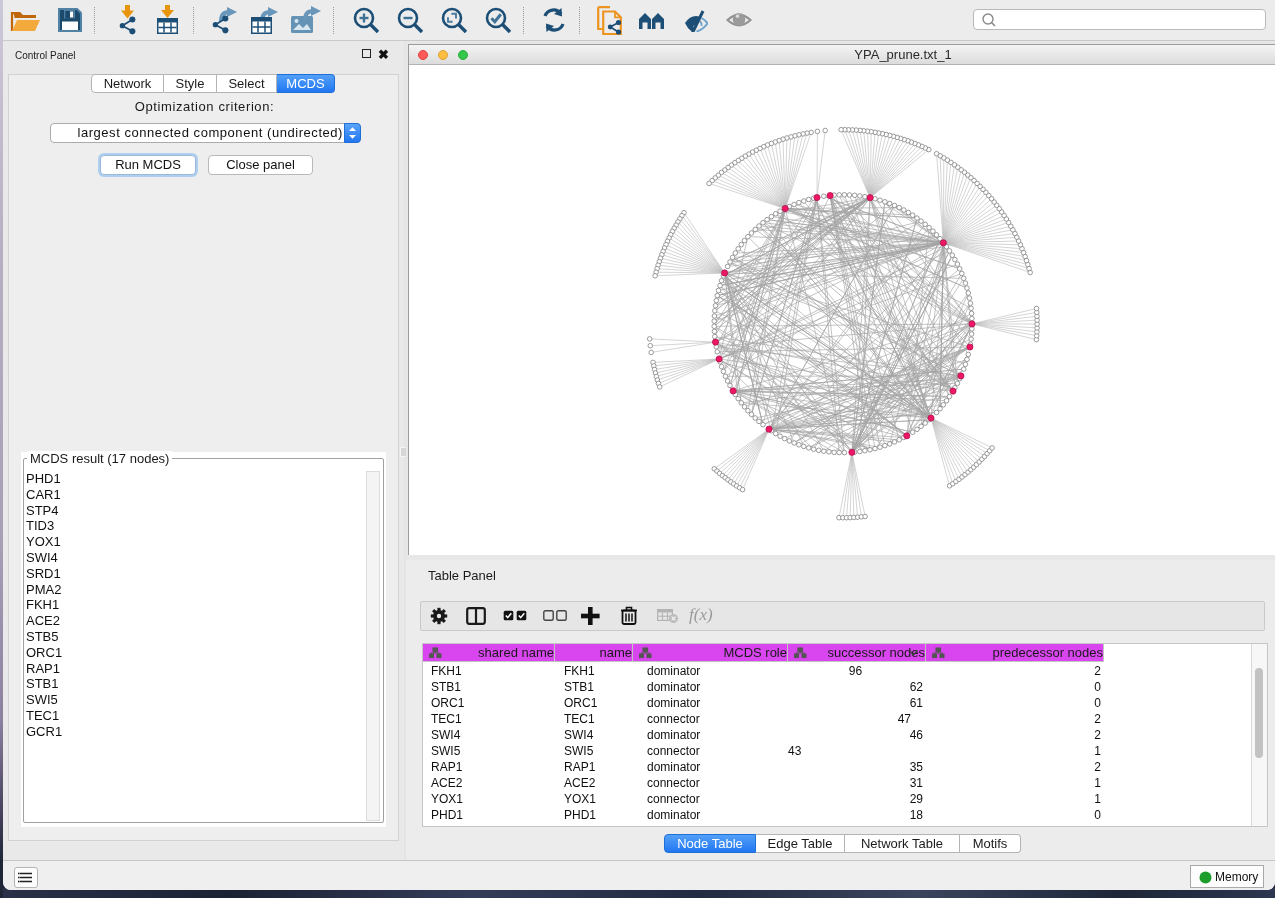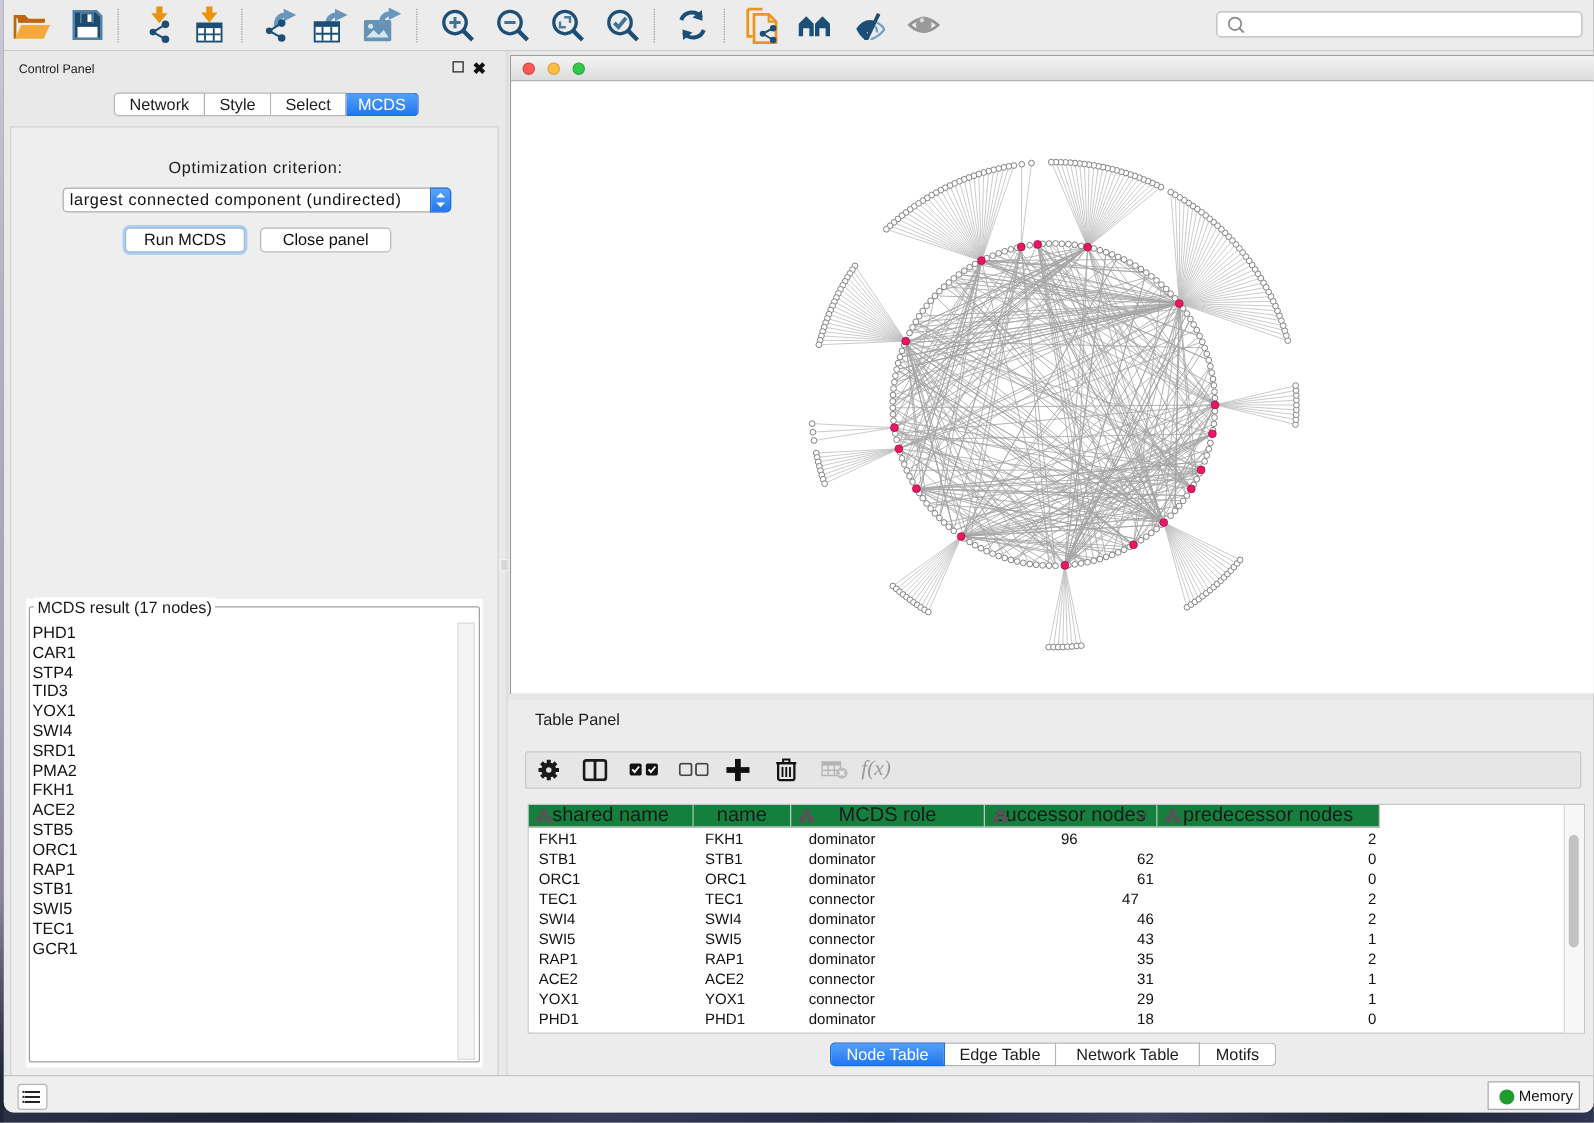--- a/index.html
+++ b/index.html
@@ -16,34 +16,34 @@
   border-bottom:1px solid #c9c9c9; }
 .tsep { position:absolute; top:7px; height:27px; width:0;
   border-left:1px dotted #9a9a9a; }
 #searchbox { left:970px; top:9px; width:293px; height:21px; background:#fff;
   border:1px solid #b9b9b9; border-radius:4px; }
 
 #cpanel { left:0; top:41px; width:400px; height:819px; background:#e9e9e9; }
 #cpanel-title { left:12px; top:9px; font-size:10px; color:#1c1c1c; }
 .winbtn-sq { position:absolute; width:9px; height:9px; border:1.5px solid #222; }
 .winbtn-x { position:absolute; font-size:13px; font-weight:bold; color:#111; line-height:11px; }
-#cp-inner { left:5px; top:60px; width:391px; height:767px; background:#eeeeee;
+#cp-inner { left:5px; top:33px; width:391px; height:767px; background:#eeeeee;
   border:1px solid #d2d2d2; }
 .tabgrp { position:absolute; display:flex; height:19px; }
 .tab { height:19px; background:#ffffff; border:1px solid #b4b4b4; border-left:none;
   font-size:13px; color:#1b1b1b; text-align:center; line-height:18px; }
 .tab:first-child { border-left:1px solid #b4b4b4; border-radius:4px 0 0 4px; }
 .tab:last-child { border-radius:0 4px 4px 0; }
 .tab.sel { background:linear-gradient(180deg,#53a0f8 0%,#2277f2 100%);
   color:#fff; border-color:#1f6fd9; }
 #cp-tabs { left:88px; top:33px; }
 #optlabel { left:0; top:24px; width:391px; text-align:center; font-size:13px; color:#1a1a1a; letter-spacing:0.6px; }
 #dropdown { left:41px; top:48px; width:311px; height:20px; background:#fff;
   border:1px solid #ababab; border-radius:4px; font-size:13px; color:#111;
-  line-height:18px; text-align:center; padding-right:34px; letter-spacing:0.55px; }
+  line-height:18px; text-align:right; padding-right:17px; letter-spacing:0.55px; }
 #dd-btn { right:-1px; top:-1px; width:17px; height:20px; border-radius:0 4px 4px 0;
   background:linear-gradient(180deg,#5aa5f9 0%,#2376f1 100%); border:1px solid #1f6fd9; }
 #runbtn { left:91px; top:80px; width:96px; height:20px; background:#fff;
   border:1px solid #9ab8d8; border-radius:4px; box-shadow:0 0 0 2px #aecfef;
   font-size:13px; text-align:center; line-height:18px; color:#111; }
 #closebtn { left:199px; top:80px; width:105px; height:20px; background:#fff;
   border:1px solid #b9b9b9; border-radius:4px; font-size:13px; text-align:center;
   line-height:18px; color:#111; }
 #mcds-wrap { left:12px; top:377px; width:365px; height:375px; background:#fff; }
 #mcds-box { position:absolute; left:2px; top:6px; width:361px; height:365px;
@@ -70,23 +70,23 @@
 #nettext { text-align:center; font-size:13px; color:#2a2a2a; line-height:20px;
   position:absolute; left:294px; top:0; width:400px;}
 #netcanvas { left:0; top:21px; width:869px; height:489px; background:#fff; overflow:hidden; }
 
 #tpanel { left:403px; top:560px; width:872px; height:300px; background:#ececec; }
 #tp-title { left:22px; top:8px; font-size:13px; color:#1c1c1c; }
 #tp-toolbar { left:14px; top:41px; width:845px; height:30px; background:#e6e6e6;
   border:1px solid #c9c9c9; border-radius:2px; }
 #tbl { left:16px; top:83px; width:846px; height:184px; background:#fff;
   border:1px solid #c6c6c6; }
-.th { position:absolute; top:0; height:18px; background:#15803d;
+.th { position:absolute; top:0; height:18px; background:#d946ef;
   border-right:1px solid #c3c3c3; border-bottom:1px solid #c3c3c3;
-  font-size:16px; color:#1a1a1a; text-align:center; line-height:17px; }
+  font-size:13px; color:#1a1a1a; text-align:right; line-height:17px; }
 .cell { position:absolute; font-size:12px; color:#101010; height:16px; line-height:16px; }
 #tbl-scroll { position:absolute; right:0; top:0; width:16px; height:182px;
   background:#f7f7f7; border-left:1px solid #dadada; }
 #tbl-thumb { position:absolute; right:4px; top:24px; width:8px; height:90px;
   background:#c2c2c2; border-radius:4px; }
 #tp-tabs { left:258px; top:274px; }
 
 #statusbar { left:0; top:860px; width:1272px; height:30px; background:#efefef;
   border-top:1px solid #c6c6c6; }
 #listbtn { left:11px; top:6px; width:24px; height:21px; background:#fdfdfd;
@@ -299,20 +299,21 @@
   </div>
   <div id="vsplit" class="abs"></div>
   <div id="vhandle" class="abs"></div>
 
   <div id="desktop" class="abs">
     <div id="netframe" class="abs">
       <div id="nettitle" class="abs">
         <div class="tl" style="left:9px; background:#fc5b57; border:0.5px solid #e2423e;"></div>
         <div class="tl" style="left:29px; background:#fdbe41; border:0.5px solid #e0a135;"></div>
         <div class="tl" style="left:49px; background:#34c84a; border:0.5px solid #2aab3c;"></div>
+        <div id="nettext" class="abs">YPA_prune.txt_1</div>
       </div>
       <div id="netcanvas" class="abs">
         <svg width="865" height="489" viewBox="0 0 865 489">
 <g stroke="#959595" stroke-width="0.65" fill="none" opacity="0.85">
 <line x1="376.2" y1="142.5" x2="338.9" y2="344.7"></line>
 <line x1="376.2" y1="142.5" x2="326.3" y2="328.4"></line>
 <line x1="376.2" y1="142.5" x2="503.7" y2="149.2"></line>
 <line x1="376.2" y1="142.5" x2="531.0" y2="172.7"></line>
 <line x1="376.2" y1="142.5" x2="508.0" y2="152.1"></line>
 <line x1="376.2" y1="142.5" x2="321.0" y2="319.5"></line>
@@ -1240,21 +1241,21 @@
 <div class="cell" style="left:353px; width:135px; top:67px; text-align:right">47</div>
 <div class="cell" style="left:503px; width:175px; top:67px; text-align:right">2</div>
 <div class="cell" style="left:8px; top:83px">SWI4</div>
 <div class="cell" style="left:141px; top:83px">SWI4</div>
 <div class="cell" style="left:224px; top:83px">dominator</div>
 <div class="cell" style="left:365px; width:135px; top:83px; text-align:right">46</div>
 <div class="cell" style="left:503px; width:175px; top:83px; text-align:right">2</div>
 <div class="cell" style="left:8px; top:99px">SWI5</div>
 <div class="cell" style="left:141px; top:99px">SWI5</div>
 <div class="cell" style="left:224px; top:99px">connector</div>
-<div class="cell" style="left:365px; width:135px; top:99px; text-align:right">43</div>
+<div class="cell" style="left:365px; width:135px; top:99px; ">43</div>
 <div class="cell" style="left:503px; width:175px; top:99px; text-align:right">1</div>
 <div class="cell" style="left:8px; top:115px">RAP1</div>
 <div class="cell" style="left:141px; top:115px">RAP1</div>
 <div class="cell" style="left:224px; top:115px">dominator</div>
 <div class="cell" style="left:365px; width:135px; top:115px; text-align:right">35</div>
 <div class="cell" style="left:503px; width:175px; top:115px; text-align:right">2</div>
 <div class="cell" style="left:8px; top:131px">ACE2</div>
 <div class="cell" style="left:141px; top:131px">ACE2</div>
 <div class="cell" style="left:224px; top:131px">connector</div>
 <div class="cell" style="left:365px; width:135px; top:131px; text-align:right">31</div>

